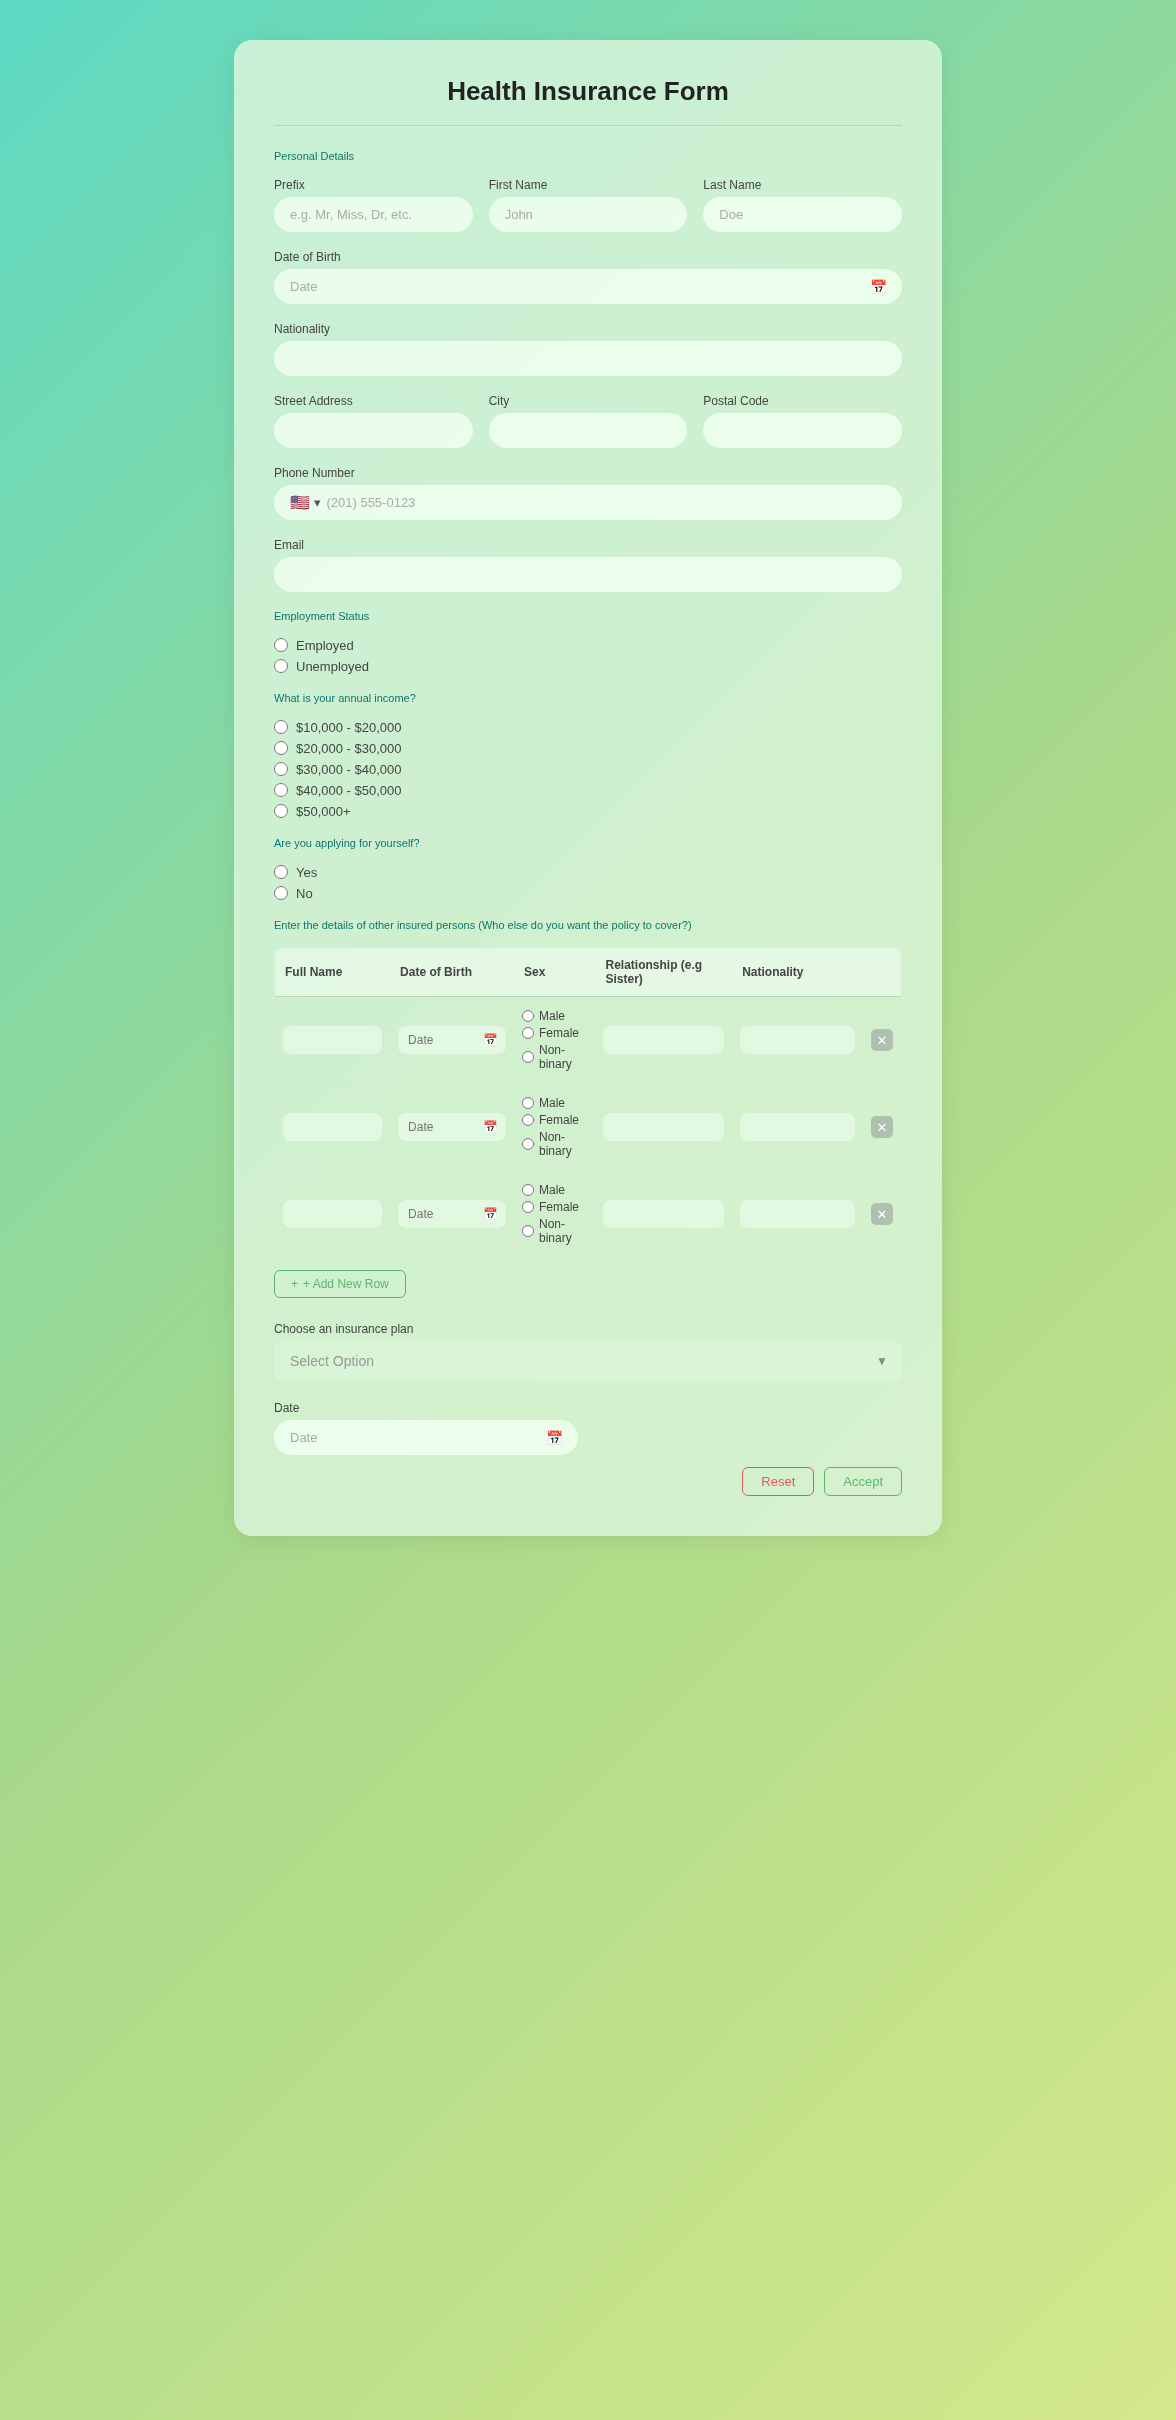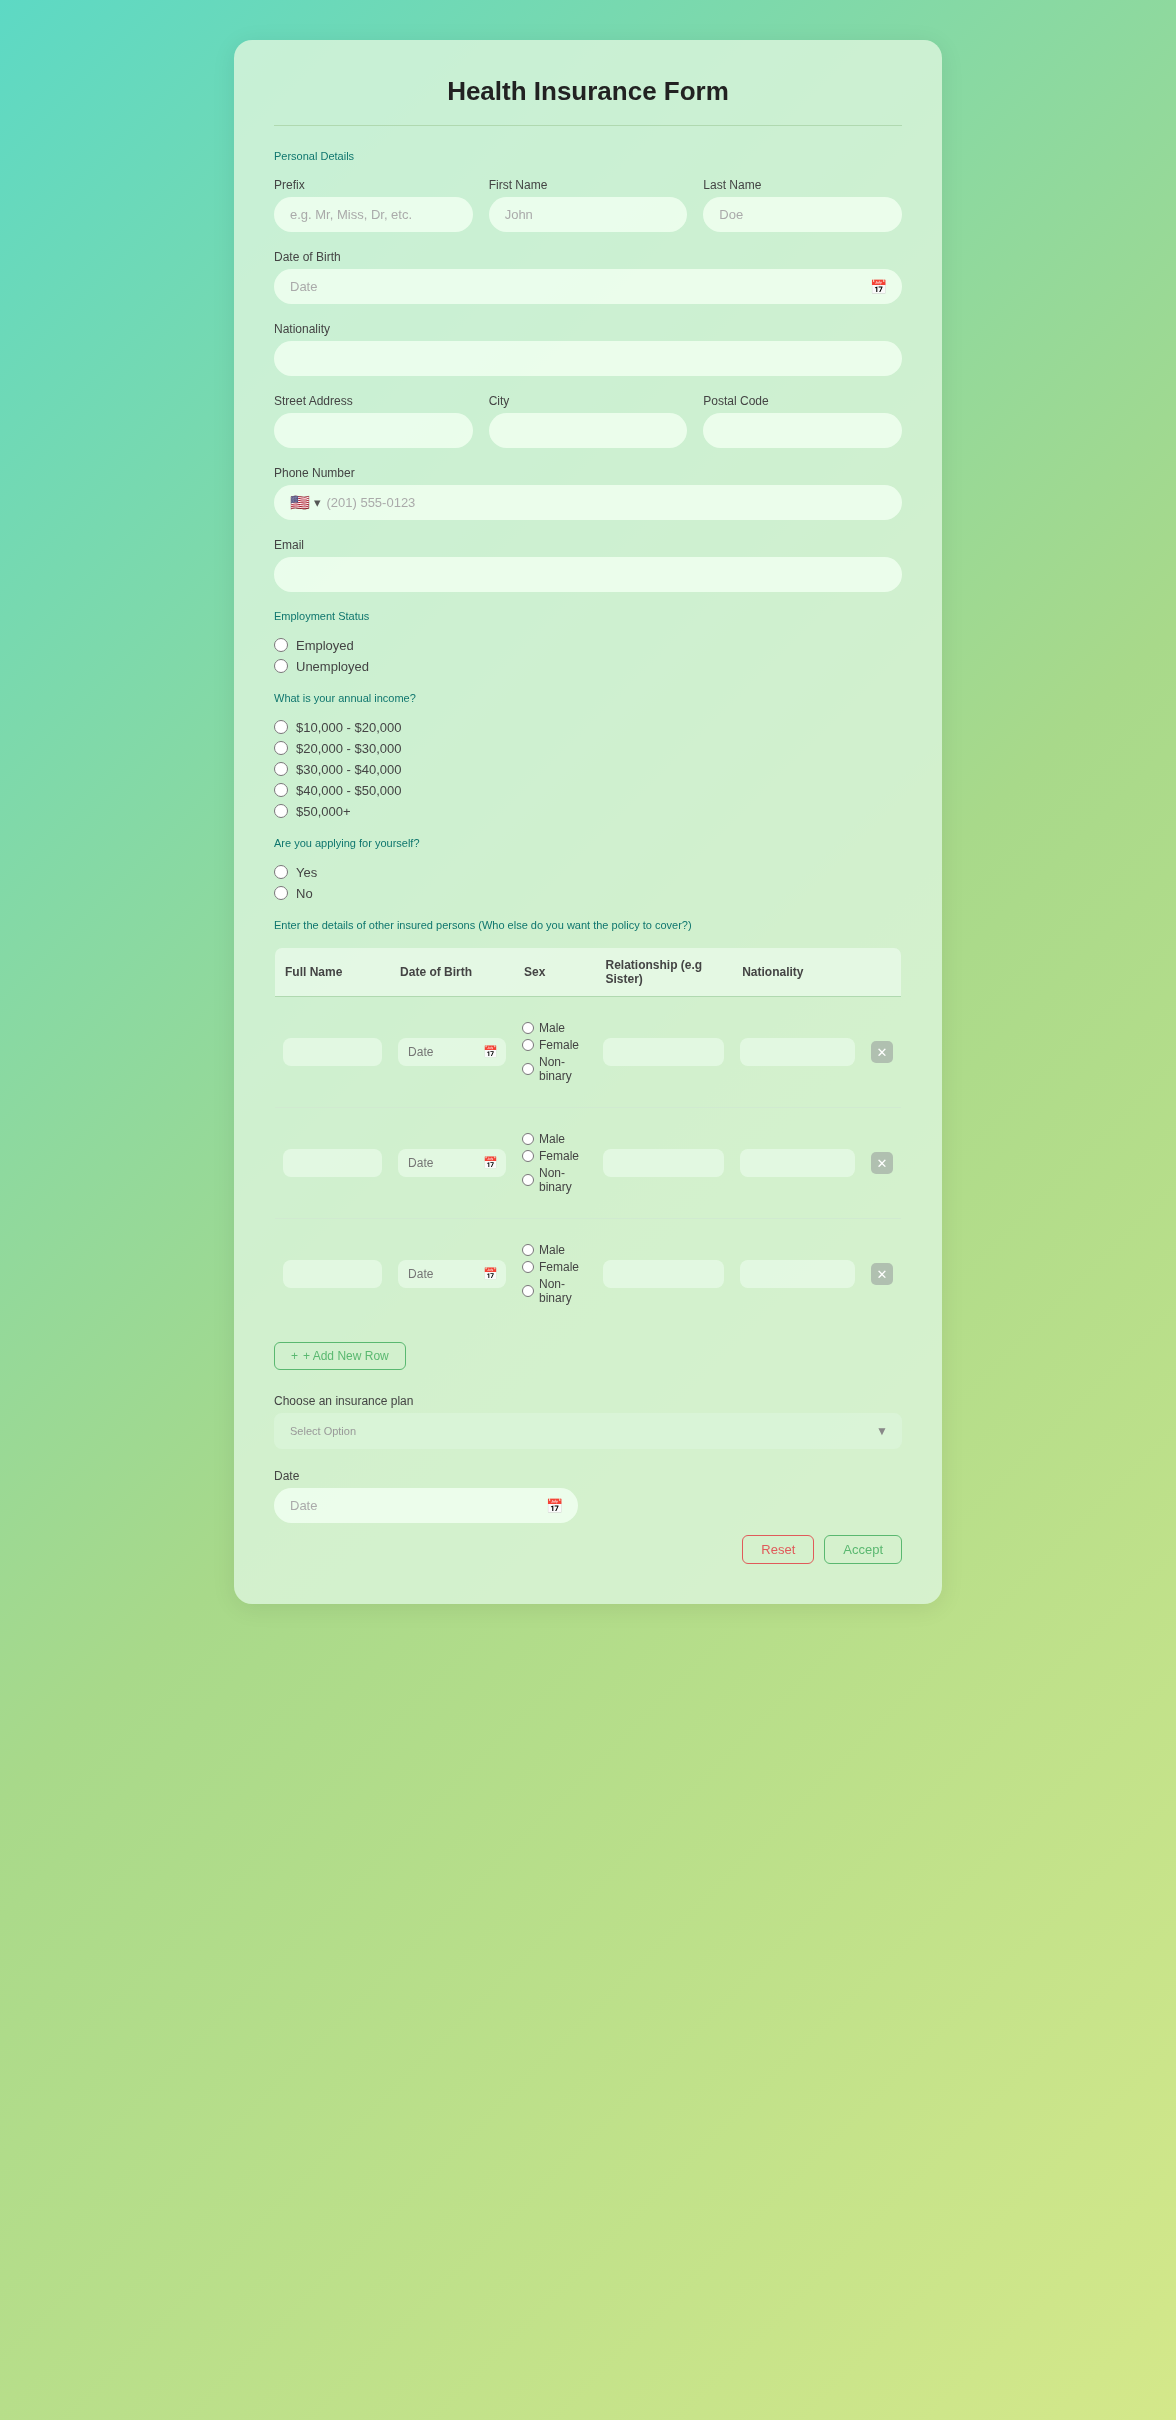--- a/index.html
+++ b/index.html
@@ -131,21 +131,21 @@
     .insured-table th {
       background: rgba(230, 248, 230, 0.9);
       font-size: 12px;
       font-weight: bold;
       color: #444;
       padding: 10px 10px;
       text-align: left;
       border-bottom: 1px solid #b0d9b0;
     }
     .insured-table td {
-      padding: 24px 8px;
+      padding: 12px 8px;
       vertical-align: middle;
       border-bottom: 1px solid #d0ead0;
     }
     .insured-table tr:last-child td { border-bottom: none; }
     .table-input {
       background: rgba(230, 250, 230, 0.8);
       border: none;
       border-radius: 8px;
       padding: 7px 10px;
       font-size: 12px;
@@ -217,21 +217,21 @@
       display: flex;
       align-items: center;
       gap: 5px;
       margin-bottom: 24px;
     }
     .insurance-select {
       background: rgba(220, 245, 220, 0.7);
       border: none;
       border-radius: 8px;
       padding: 12px 16px;
-      font-size: 11px;
+      font-size: 14px;
       color: #999;
       width: 100%;
       outline: none;
       appearance: none;
       cursor: pointer;
     }
     .select-wrapper {
       position: relative;
     }
     .select-wrapper .chevron-icon {

